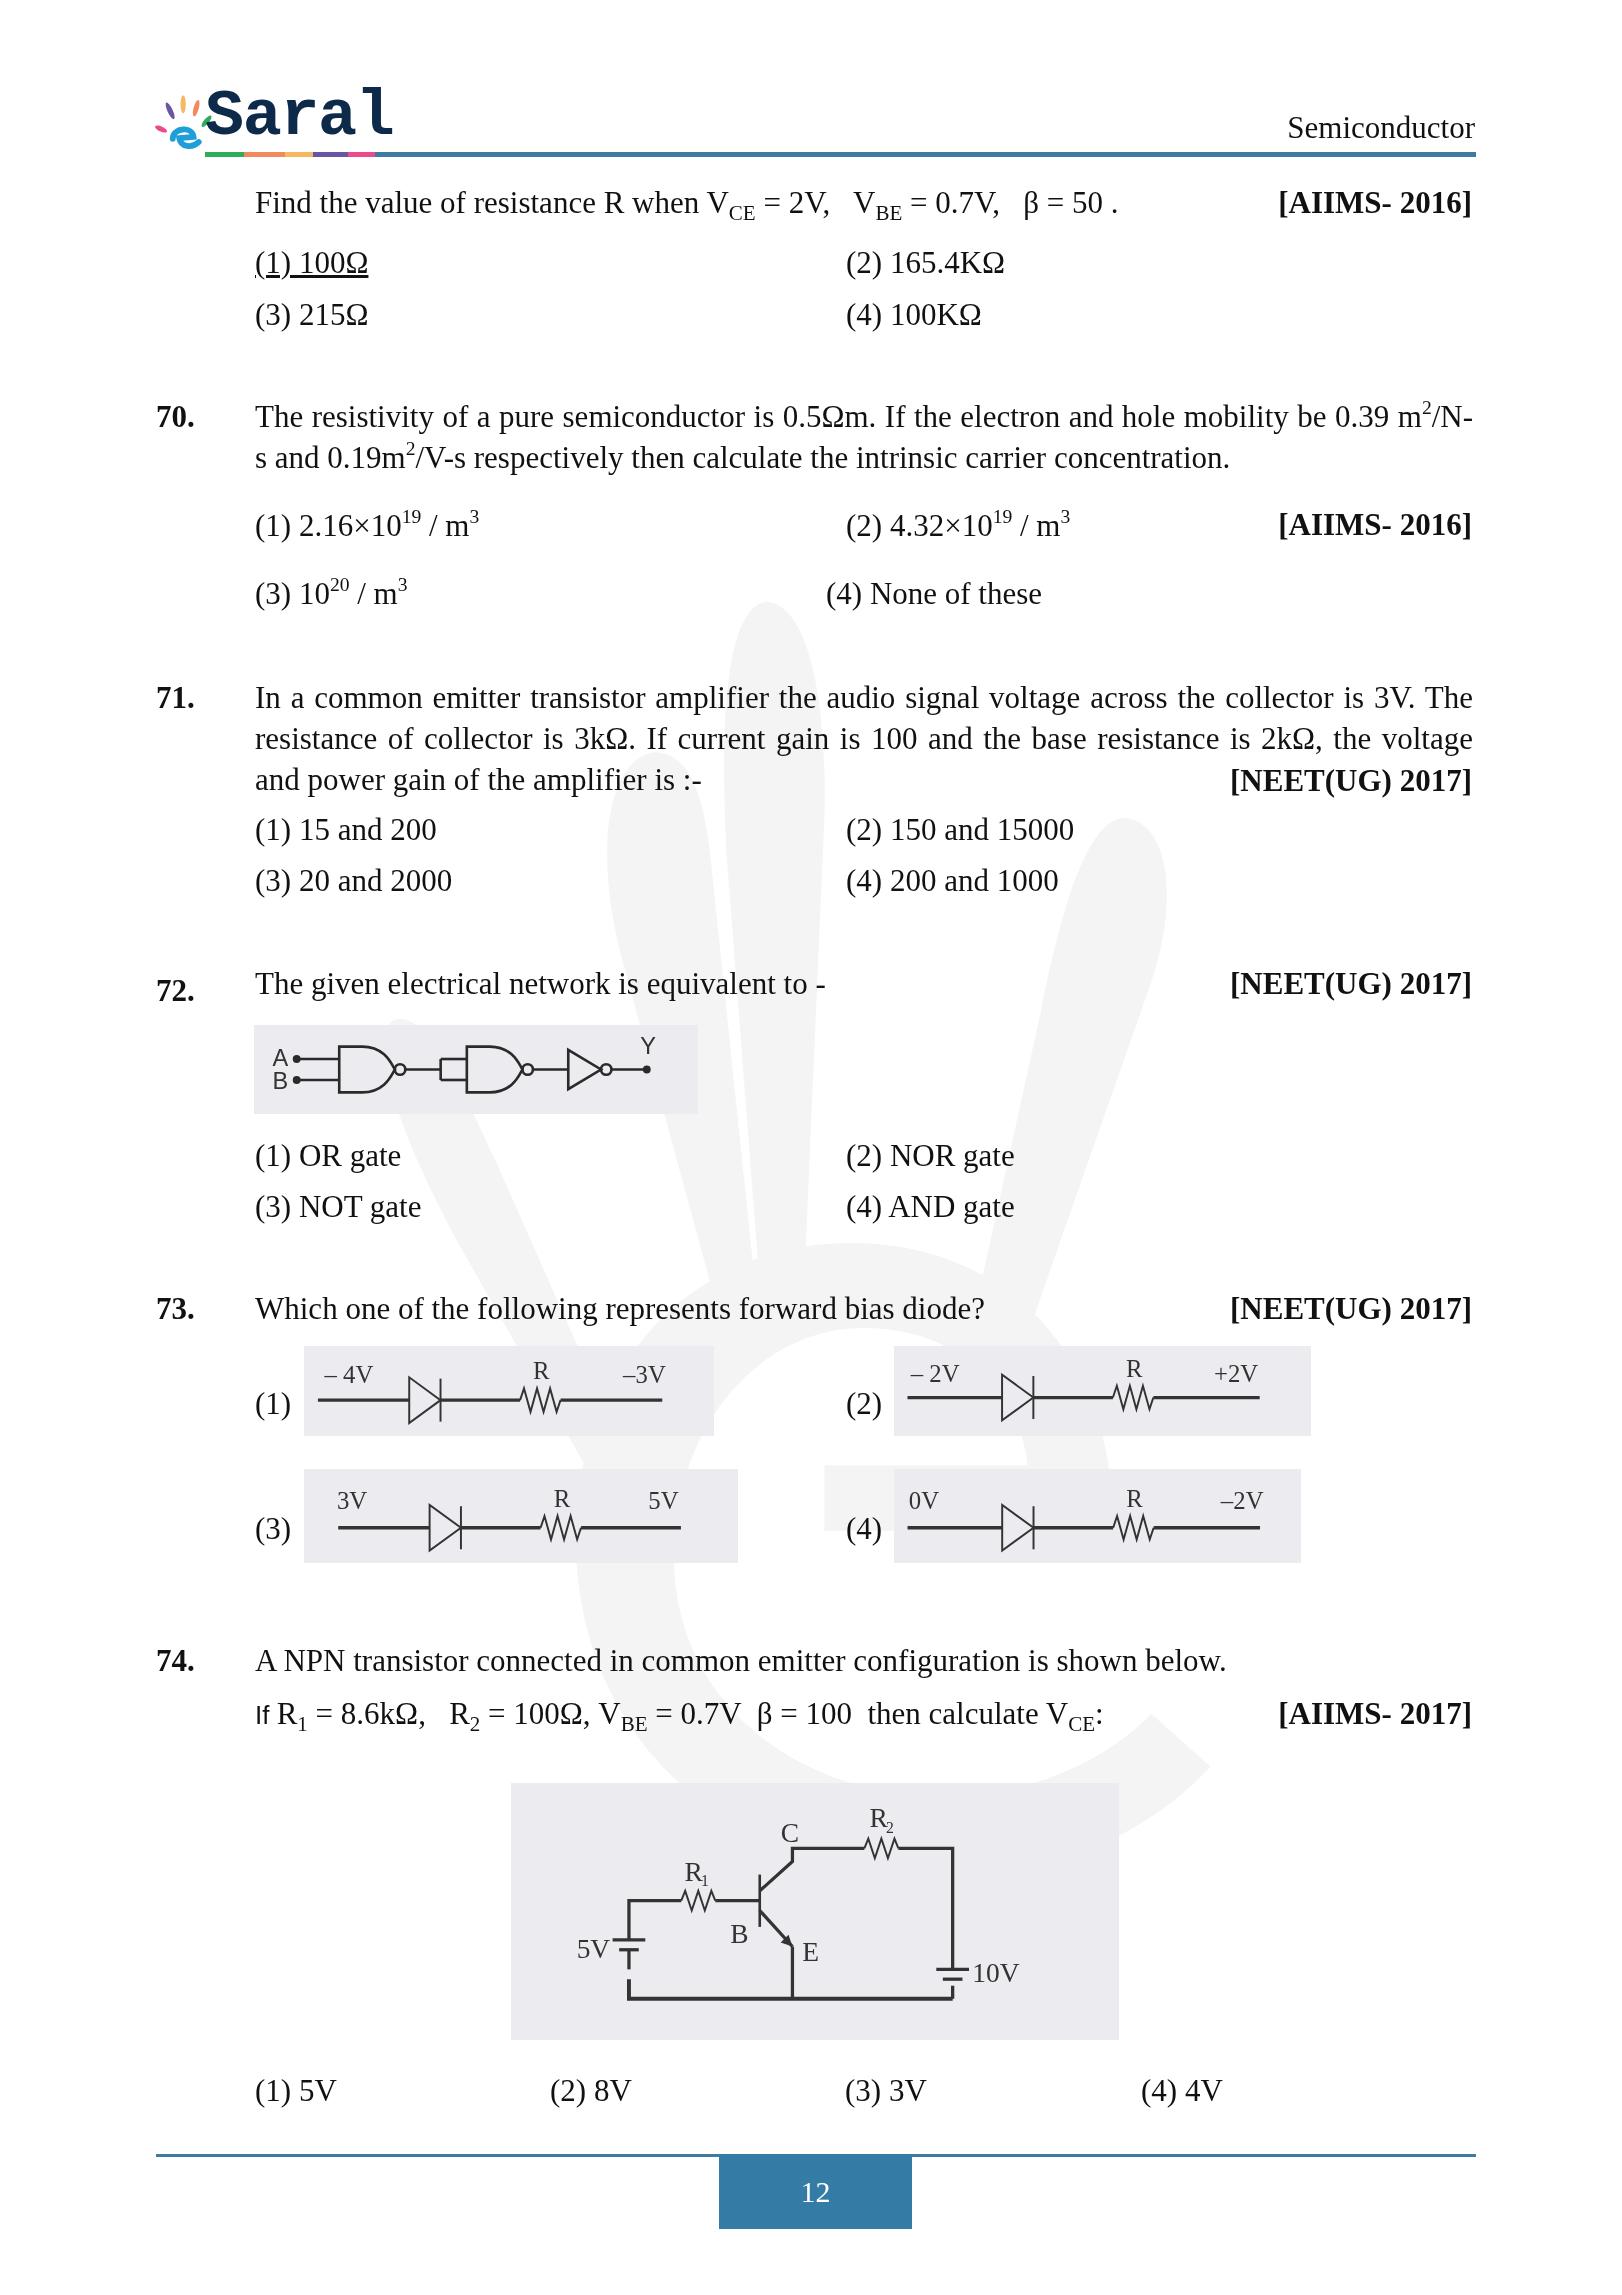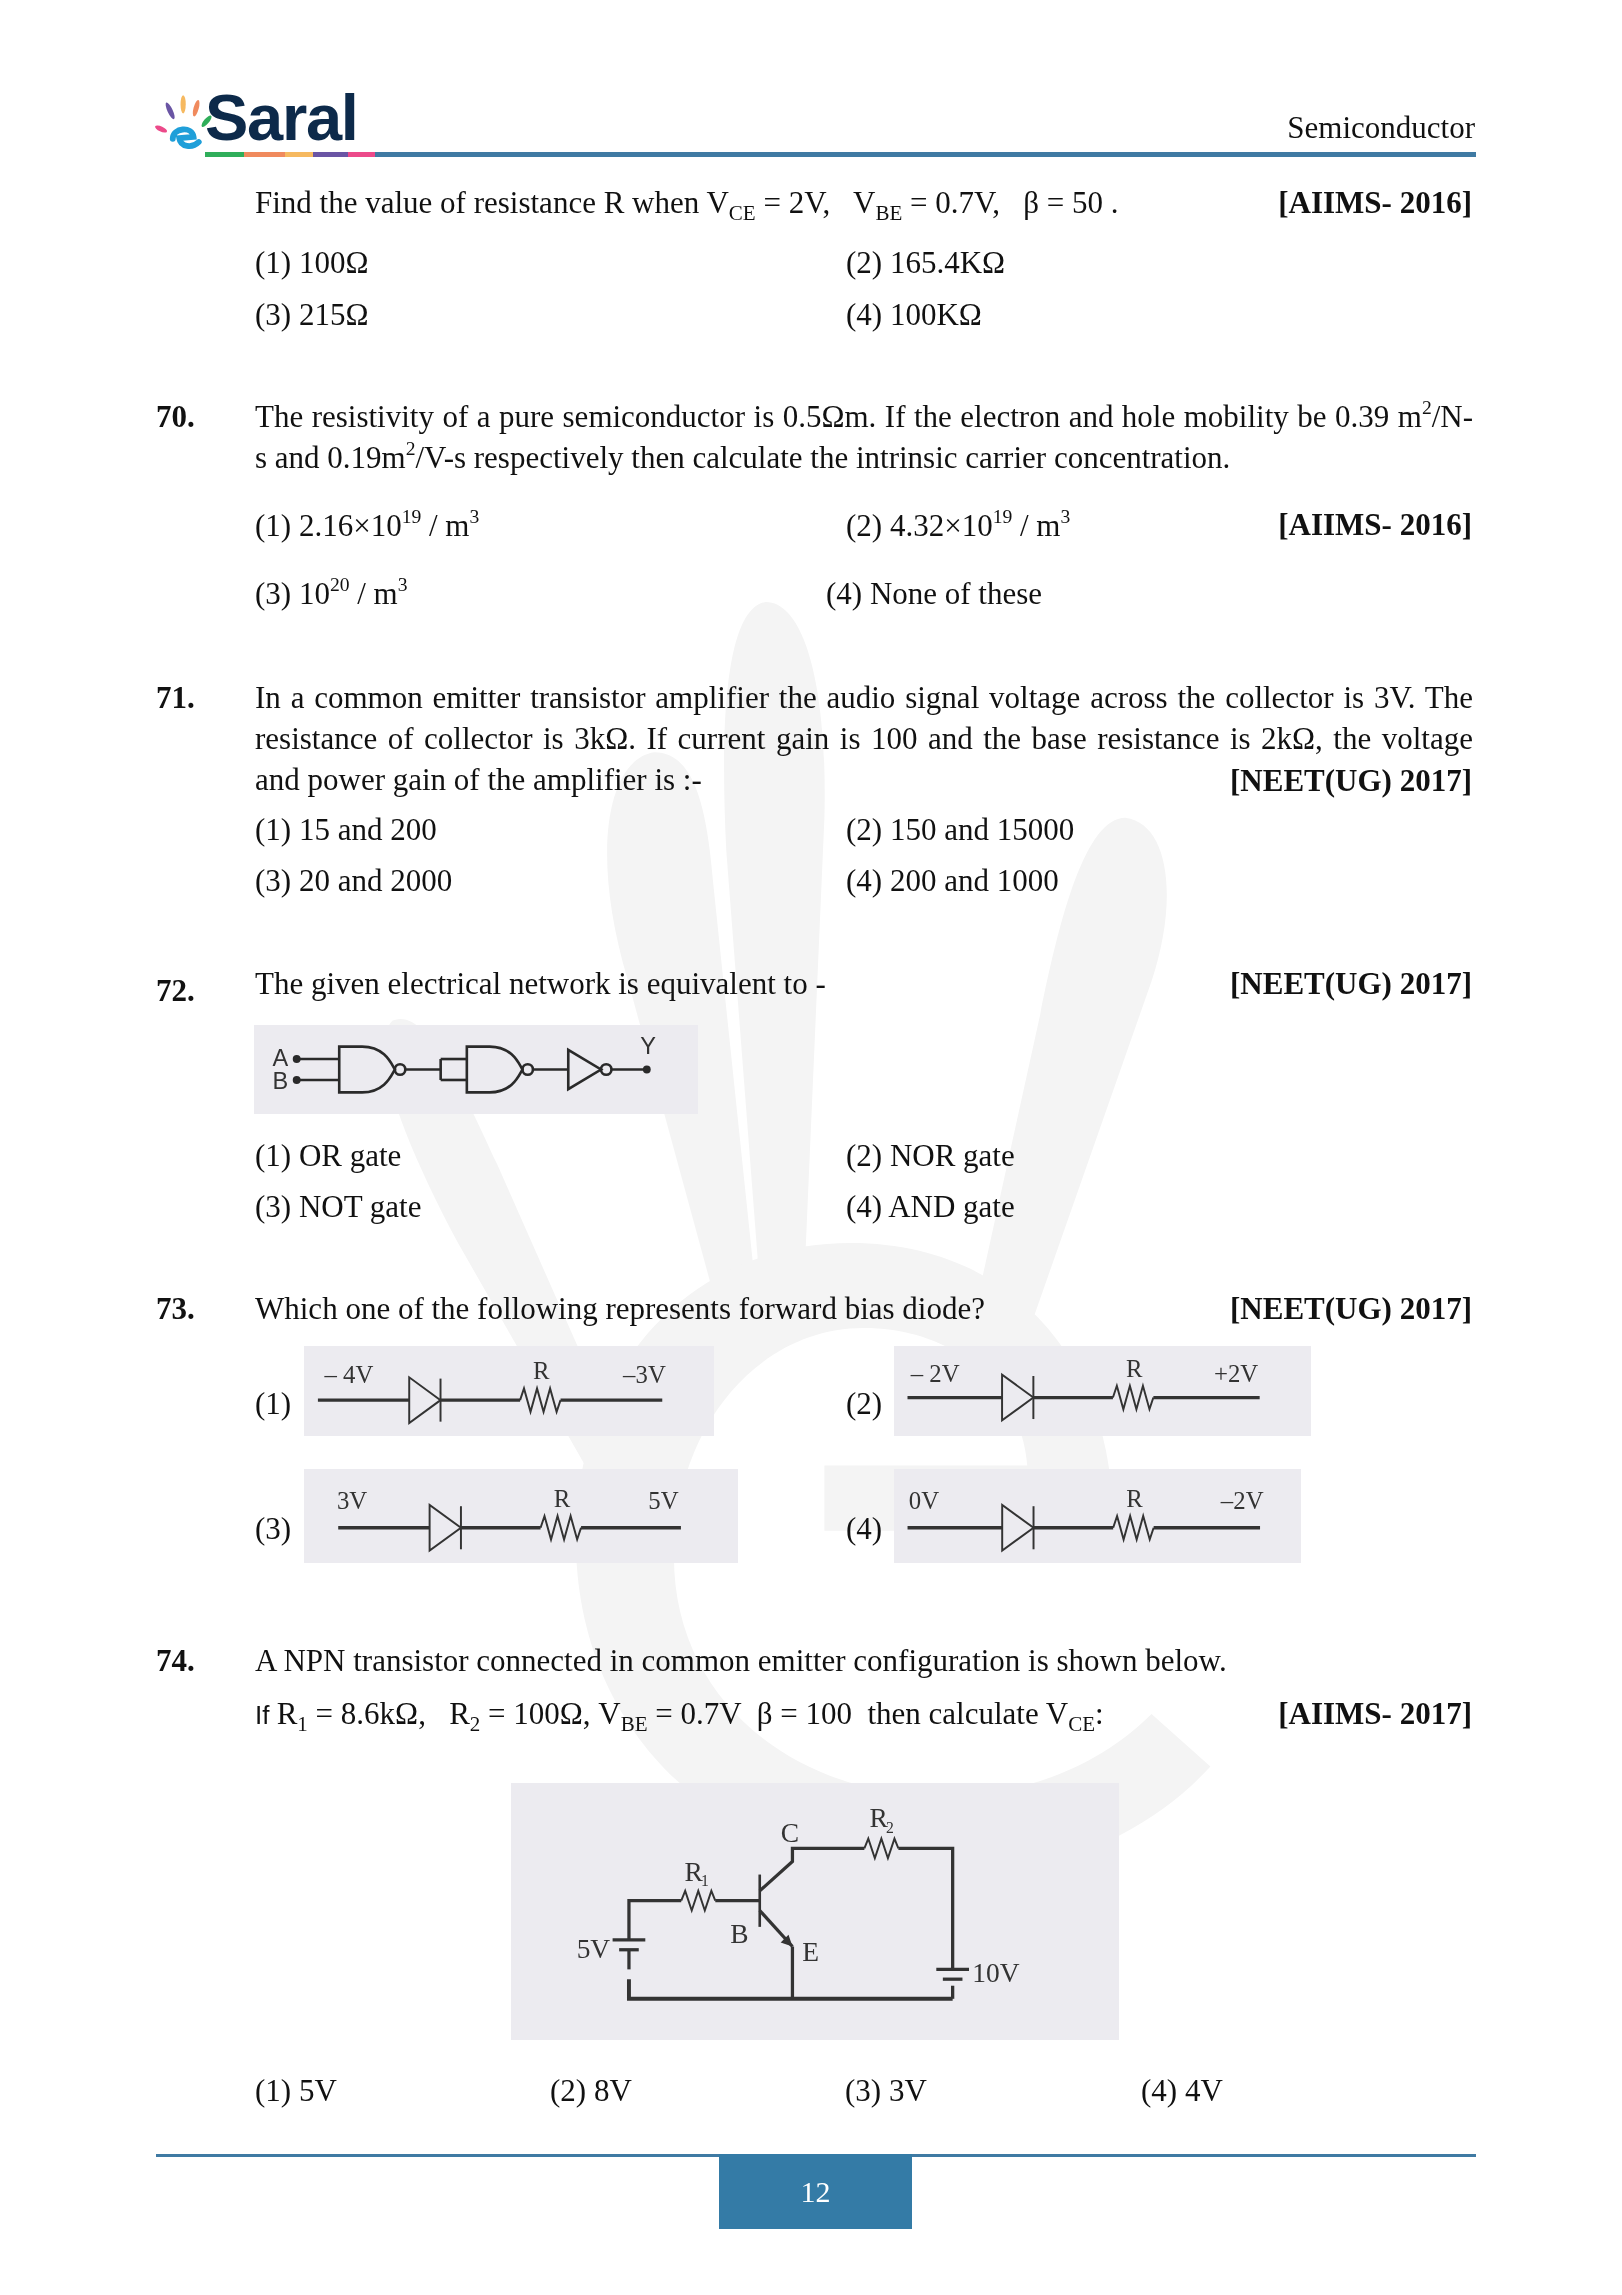--- a/index.html
+++ b/index.html
@@ -38,40 +38,40 @@
 <div class="abs" style="left:0;top:0;width:1622px;height:164px;">
   <div class="abs" style="left:153px;top:90px;width:222px;height:65px;">
     <svg width="72" height="65" viewBox="0 0 110 100" style="position:absolute;left:0;top:0;">
       <ellipse cx="12" cy="60" rx="10" ry="4" transform="rotate(25 12 60)" fill="#ec4a8a"></ellipse>
       <ellipse cx="26" cy="32" rx="4" ry="14" transform="rotate(-25 26 32)" fill="#6a55a4"></ellipse>
       <ellipse cx="46" cy="22" rx="4" ry="14" fill="#f6b960"></ellipse>
       <ellipse cx="66" cy="28" rx="4" ry="13" transform="rotate(15 66 28)" fill="#f08a5d"></ellipse>
       <ellipse cx="82" cy="48" rx="4" ry="11" transform="rotate(40 82 48)" fill="#2fae5a"></ellipse>
       <path d="M30 75 C30 58 60 55 62 72 L40 74 C42 88 60 90 70 80" stroke="#1f9fd9" stroke-width="9" fill="none" stroke-linecap="round"></path>
     </svg>
-    <span style="position:absolute;left:52px;top:-10.5px;font-family:Liberation Sans, sans-serif;font-size:65px;font-weight:bold;color:#0d2a4a;letter-spacing:-1.3px;">Saral</span>
+    <span style="position:absolute;left:52px;top:-10.5px;font-family:Liberation Mono, monospace;font-size:65px;font-weight:bold;color:#0d2a4a;letter-spacing:-1.3px;">Saral</span>
   </div>
   <div class="logo-bar" style="left:205px;width:39px;background:#2fae5a;"></div>
   <div class="logo-bar" style="left:244px;width:41px;background:#f08a5d;"></div>
   <div class="logo-bar" style="left:285px;width:28px;background:#f6b960;"></div>
   <div class="logo-bar" style="left:313px;width:35px;background:#6a55a4;"></div>
   <div class="logo-bar" style="left:348px;width:27px;background:#ec4a8a;"></div>
   <div class="header-line"></div>
   <div class="header-title">Semiconductor</div>
 </div>
 
 <section>
   <div class="qtext" style="top:182px;width:auto;white-space:nowrap;">
     <span>Find the value of resistance R when </span>
     <span>V</span><sub>CE</sub><span style="white-space:pre;"> = 2V,  </span>
     <span>V</span><sub>BE</sub><span style="white-space:pre;"> = 0.7V,  </span>
     <span>β = 50 .</span>
   </div>
   <div class="src" style="top:182px;">[AIIMS- 2016]</div>
-  <div class="opt" style="left:255px;top:242px;">(1) 100Ω</div>
+  <div class="opt" style="left:255px;top:242px;text-decoration:underline;">(1) 100Ω</div>
   <div class="opt" style="left:846px;top:242px;">(2) 165.4KΩ</div>
   <div class="opt" style="left:255px;top:294px;">(3) 215Ω</div>
   <div class="opt" style="left:846px;top:294px;">(4) 100KΩ</div>
 </section>
 
 <section>
   <div class="qnum" style="top:396px;">70.</div>
   <div class="qtext" style="top:396px;">
     <span>The resistivity of a pure semiconductor is 0.5Ωm. If the electron and hole mobility be 0.39 m</span><sup>2</sup><span>/N-s and 0.19m</span><sup>2</sup><span>/V-s respectively then calculate the intrinsic carrier concentration.</span>
   </div>

